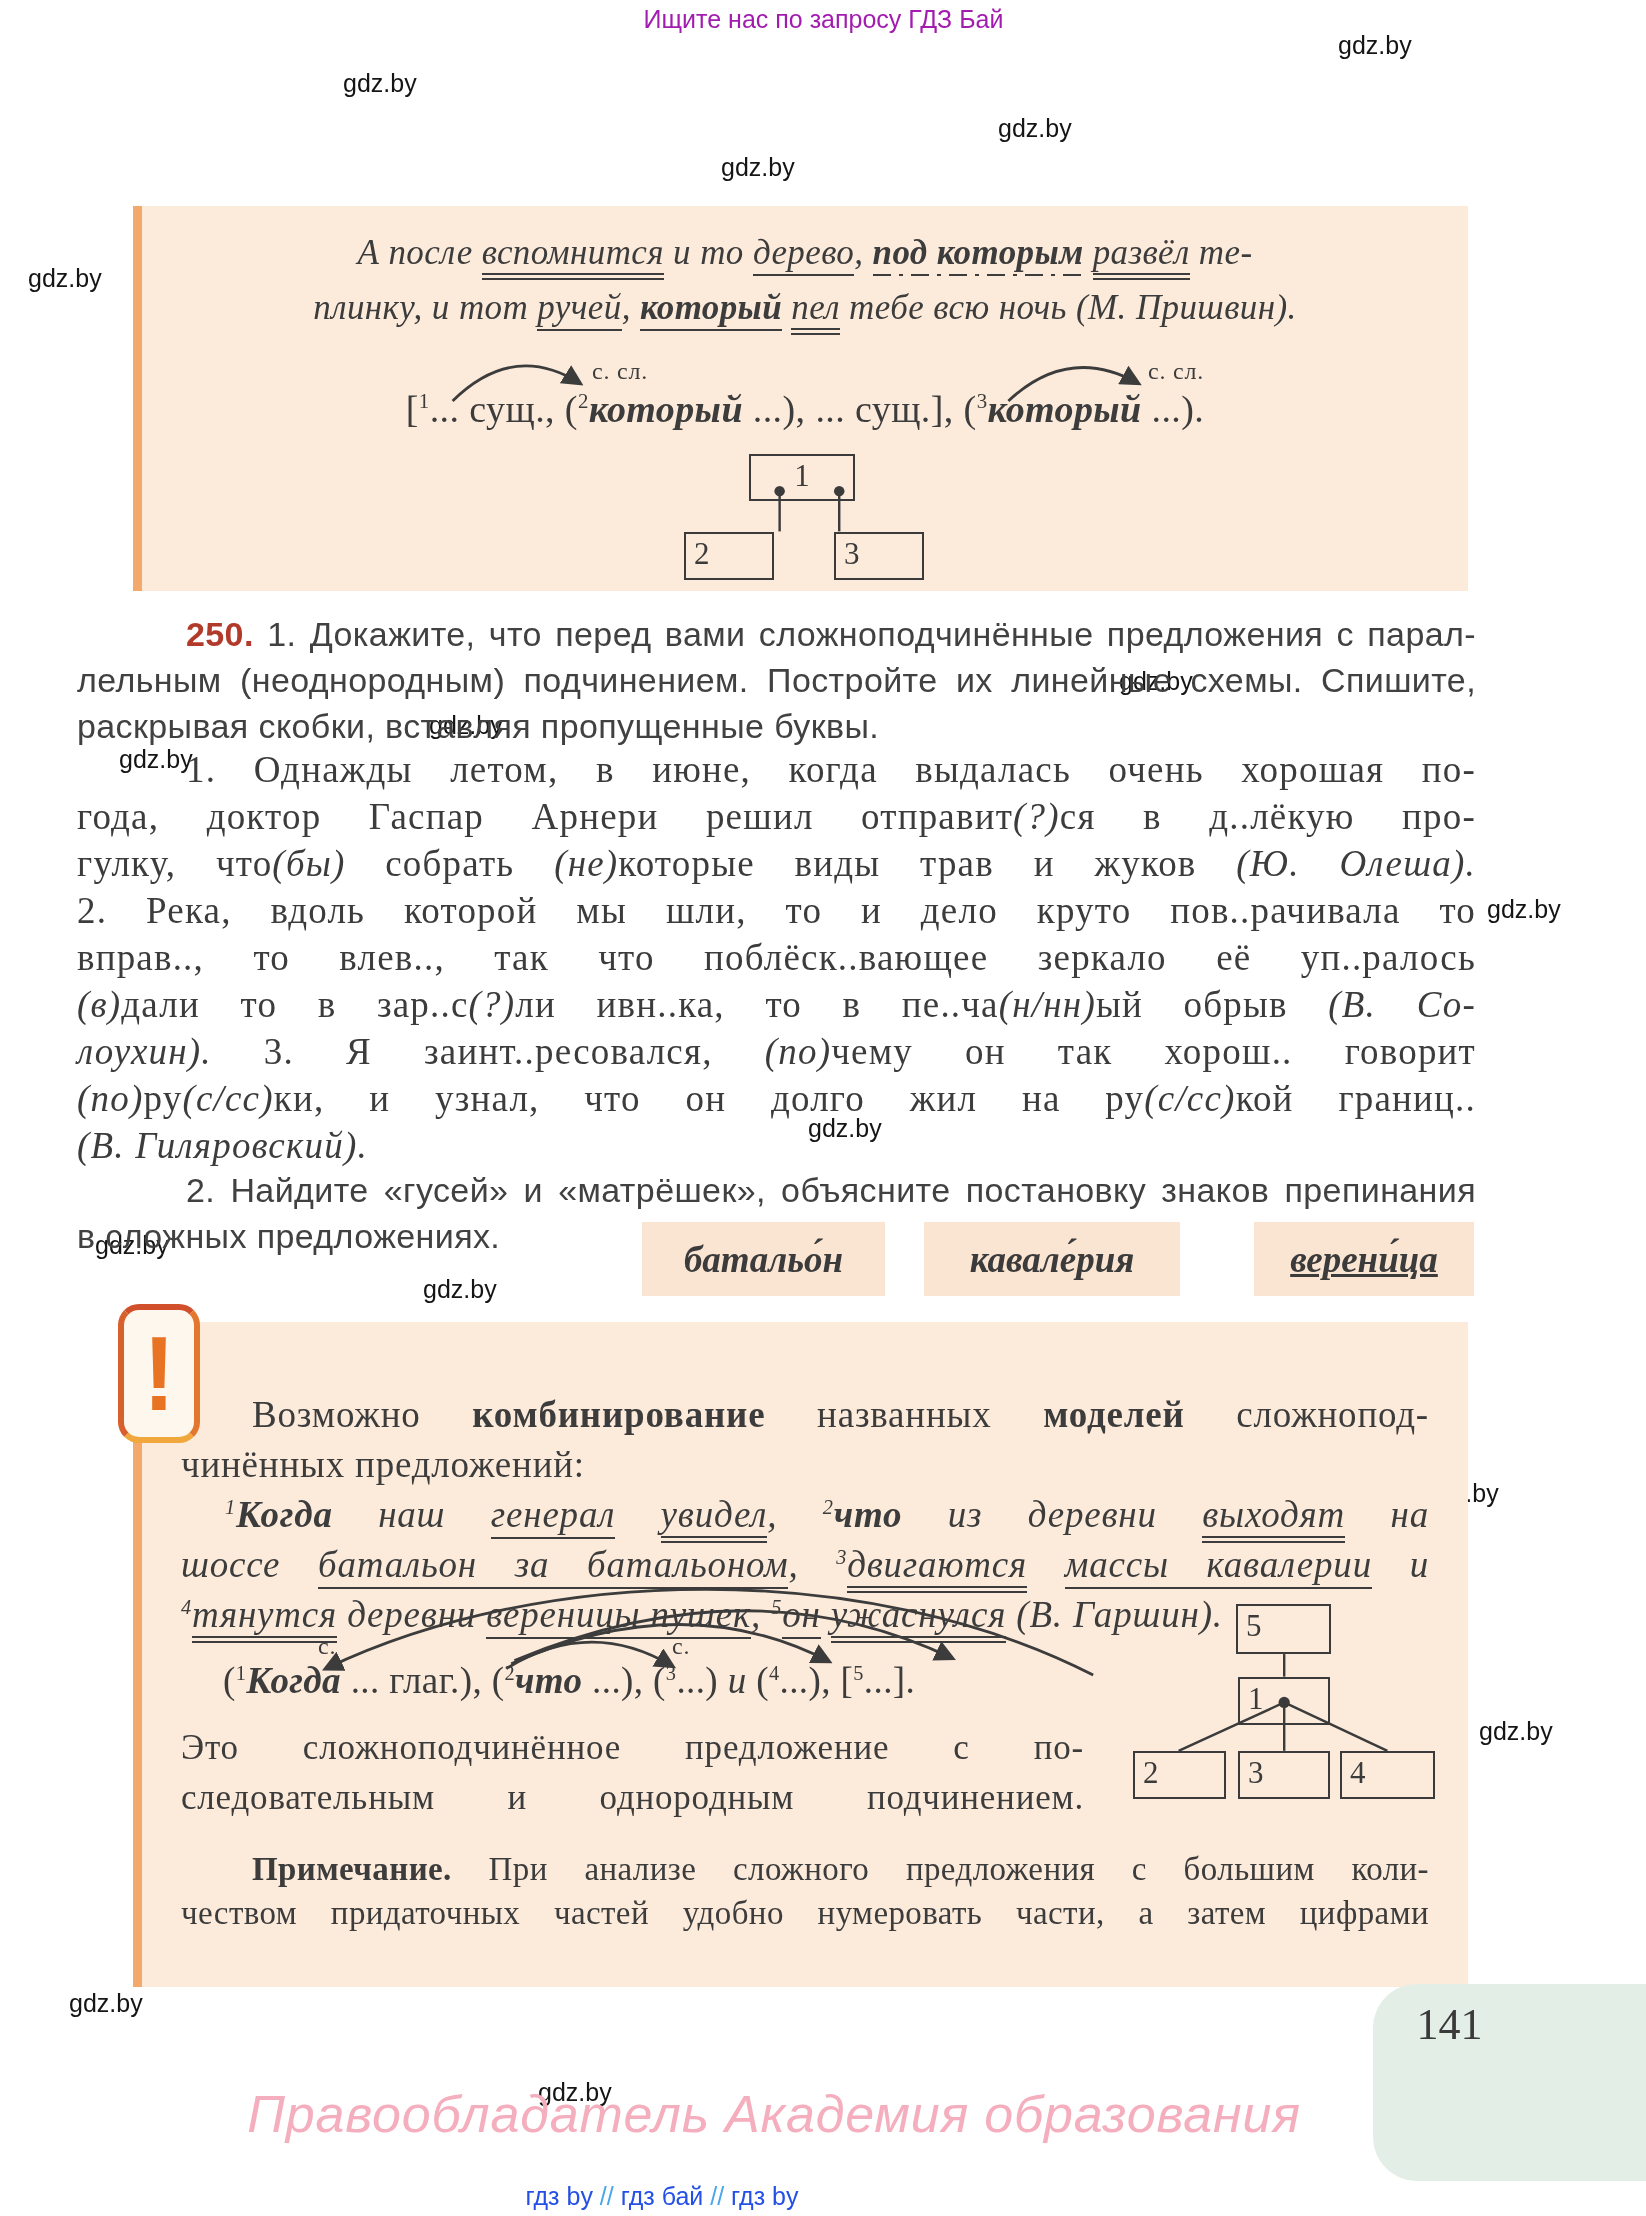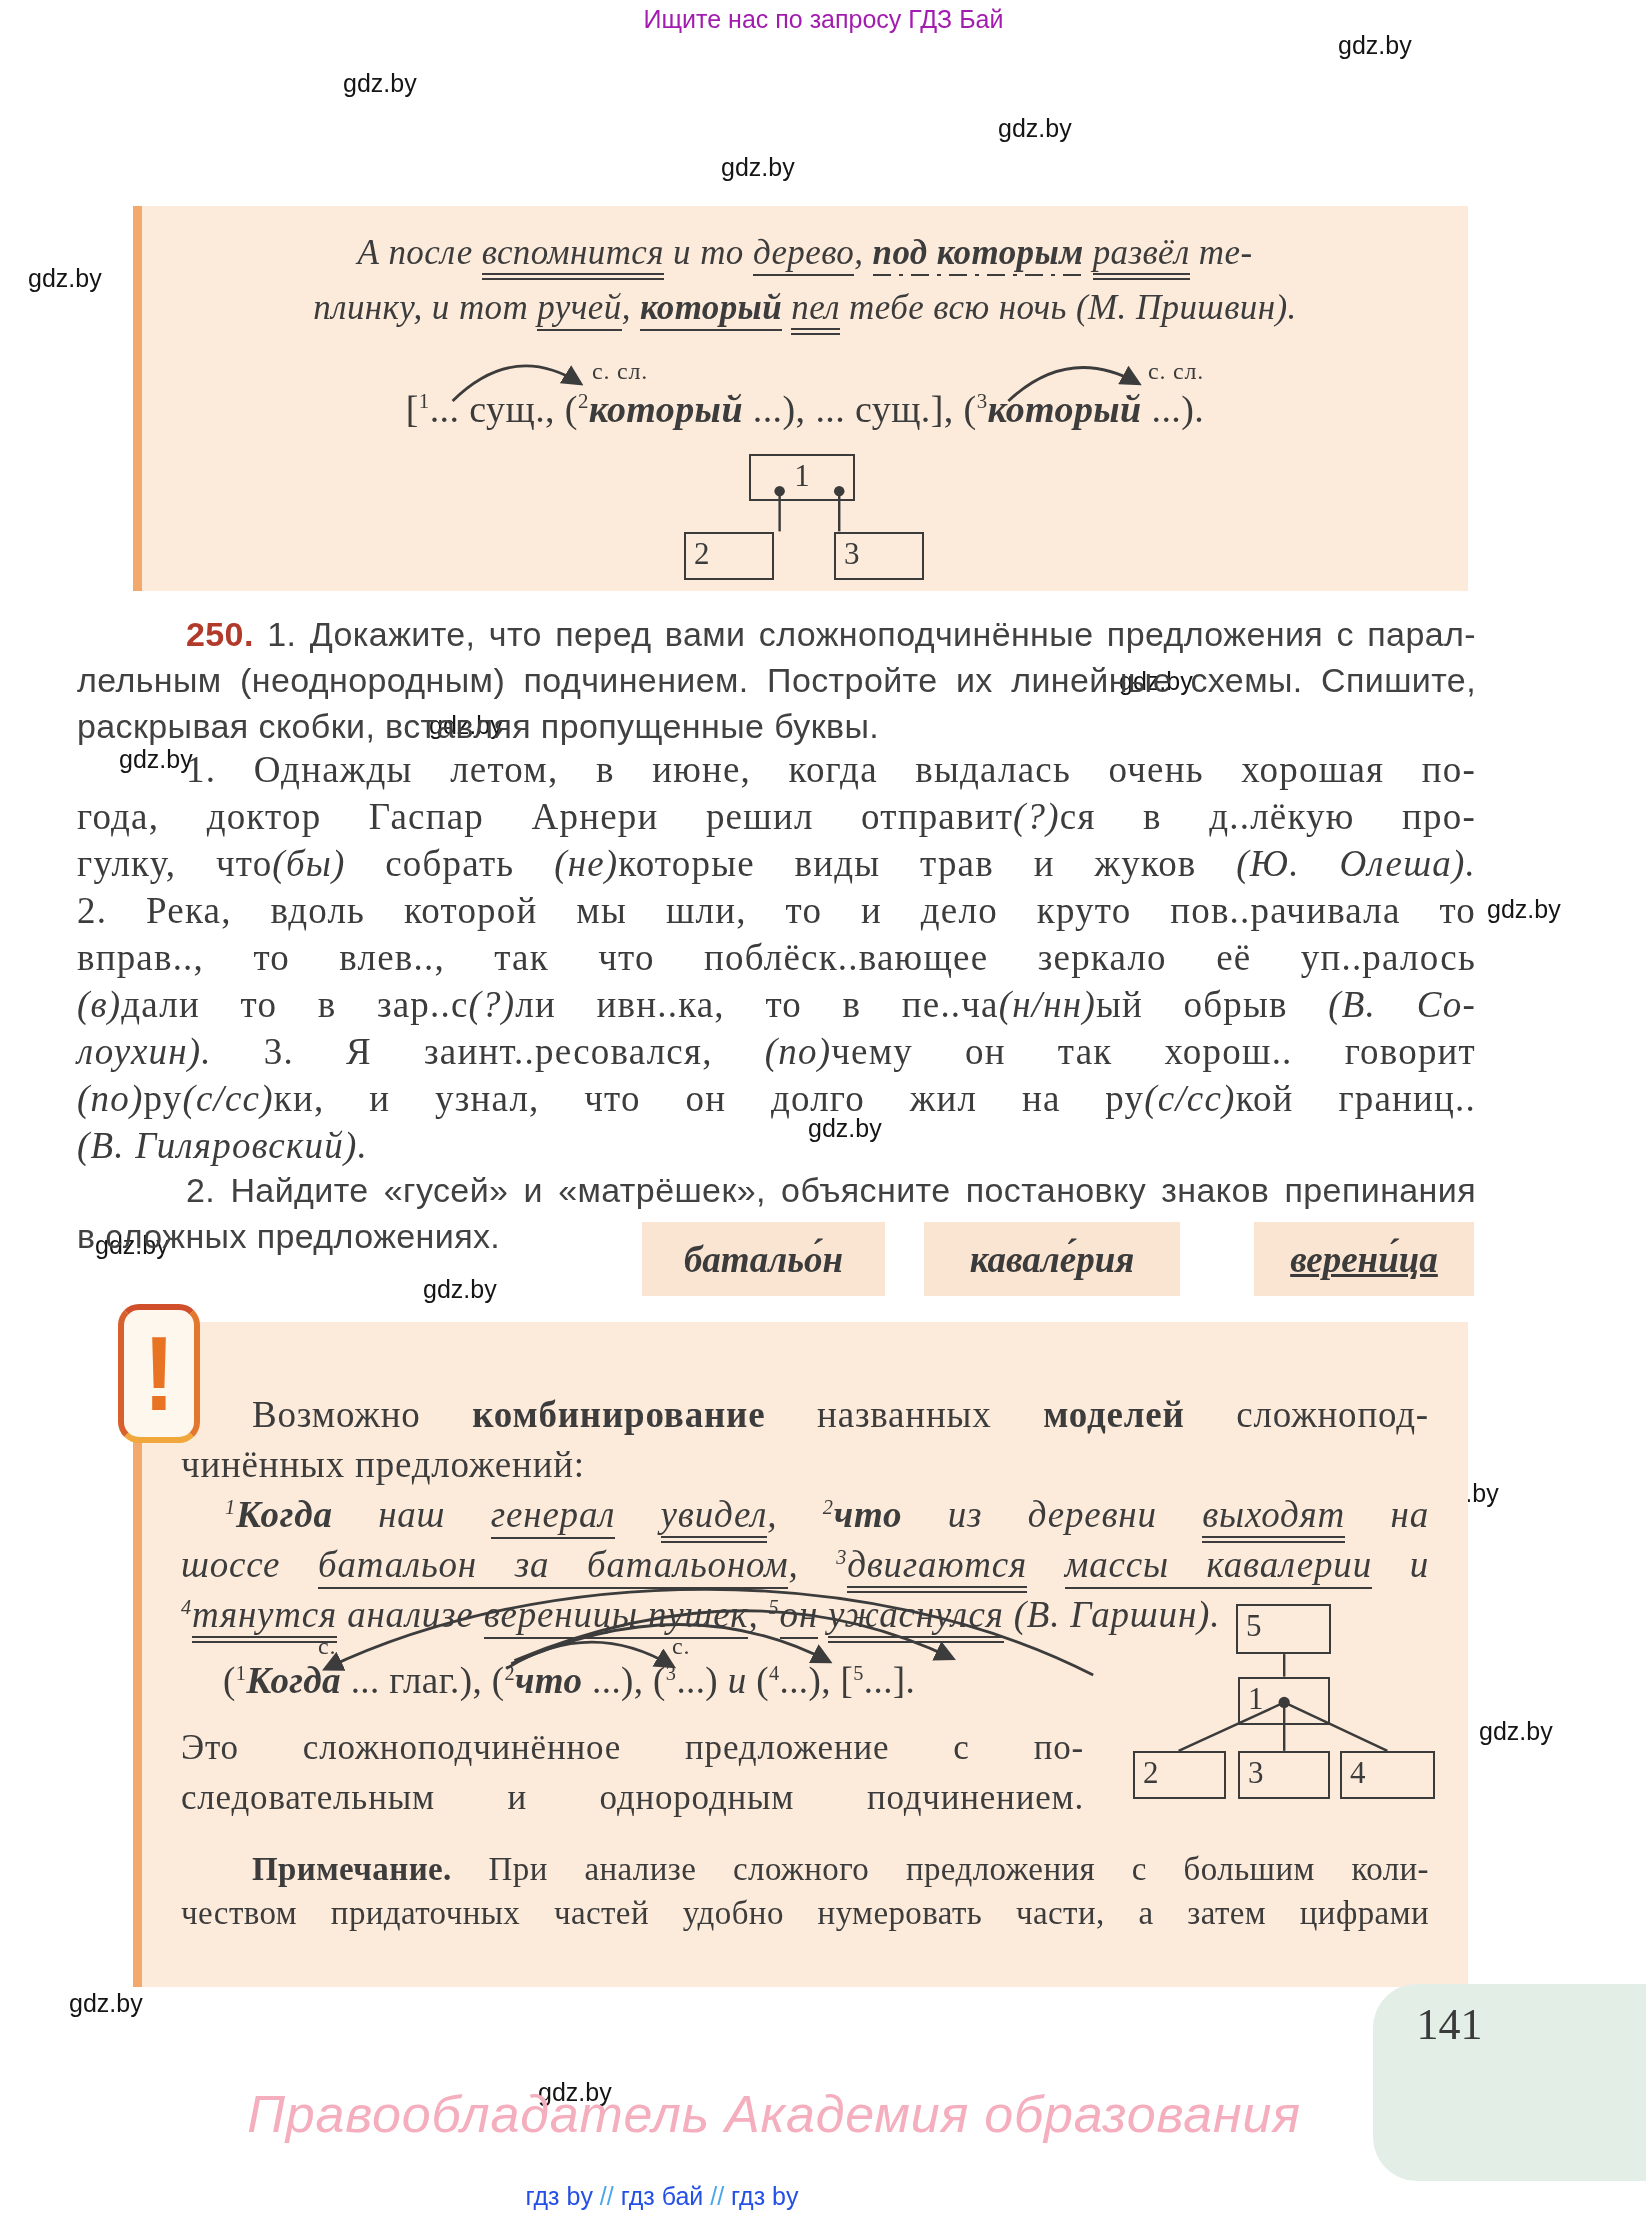--- a/index.html
+++ b/index.html
@@ -174,21 +174,21 @@
 </div>
 
 <section id="infobox" class="pbox">
   <div class="ibflow">
       <div class="jl ind2"><span>Возможно </span><span class="b">комбинирование</span><span> названных </span><span class="b">моделей</span><span> сложнопод-</span></div>
       <div class="ll"><span>чинённых предложений:</span></div>
     </div>
   <div class="ibflow" style="padding-top:0">
       <div class="jl ind3 it"><sup>1</sup><span class="b">Когда</span><span> наш </span><span class="u1">генерал</span><span> </span><span class="u2">увидел</span><span>, </span><sup>2</sup><span class="b">что</span><span> из деревни </span><span class="u2">выходят</span><span> на</span></div>
       <div class="jl it"><span>шоссе </span><span class="u1">батальон за батальоном</span><span>, </span><sup>3</sup><span class="u2">двигаются</span><span> </span><span class="u1">массы кавалерии</span><span> и</span></div>
-      <div class="ll it"><sup>4</sup><span class="u2">тянутся</span><span> анализе </span><span class="u1">вереницы пушек</span><span>, </span><sup>5</sup><span class="u1">он</span><span> </span><span class="u2">ужаснулся</span><span> (В. Гаршин).</span></div>
+      <div class="ll it"><sup>4</sup><span class="u2">тянутся</span><span> деревни </span><span class="u1">вереницы пушек</span><span>, </span><sup>5</sup><span class="u1">он</span><span> </span><span class="u2">ужаснулся</span><span> (В. Гаршин).</span></div>
     </div>
 
   <span class="connlbl" style="left:176px;top:311px">с.</span>
   <span class="connlbl" style="left:530px;top:311px">с.</span>
 
   <div class="schema2"><span>(</span><sup>1</sup><span class="bi">Когда</span><span> ... глаг.), (</span><sup>2</sup><span class="bi">что</span><span> ...), (</span><sup>3</sup><span>...) </span><span class="i">и</span><span> (</span><sup>4</sup><span>...), [</span><sup>5</sup><span>...].</span></div>
 
   <svg class="svgov" width="1326" height="665" viewBox="0 0 1645 825">
     <defs>
       <marker id="arr2" viewBox="0 0 10 10" refX="8" refY="5" markerWidth="7.5" markerHeight="7.5" orient="auto-start-reverse">

